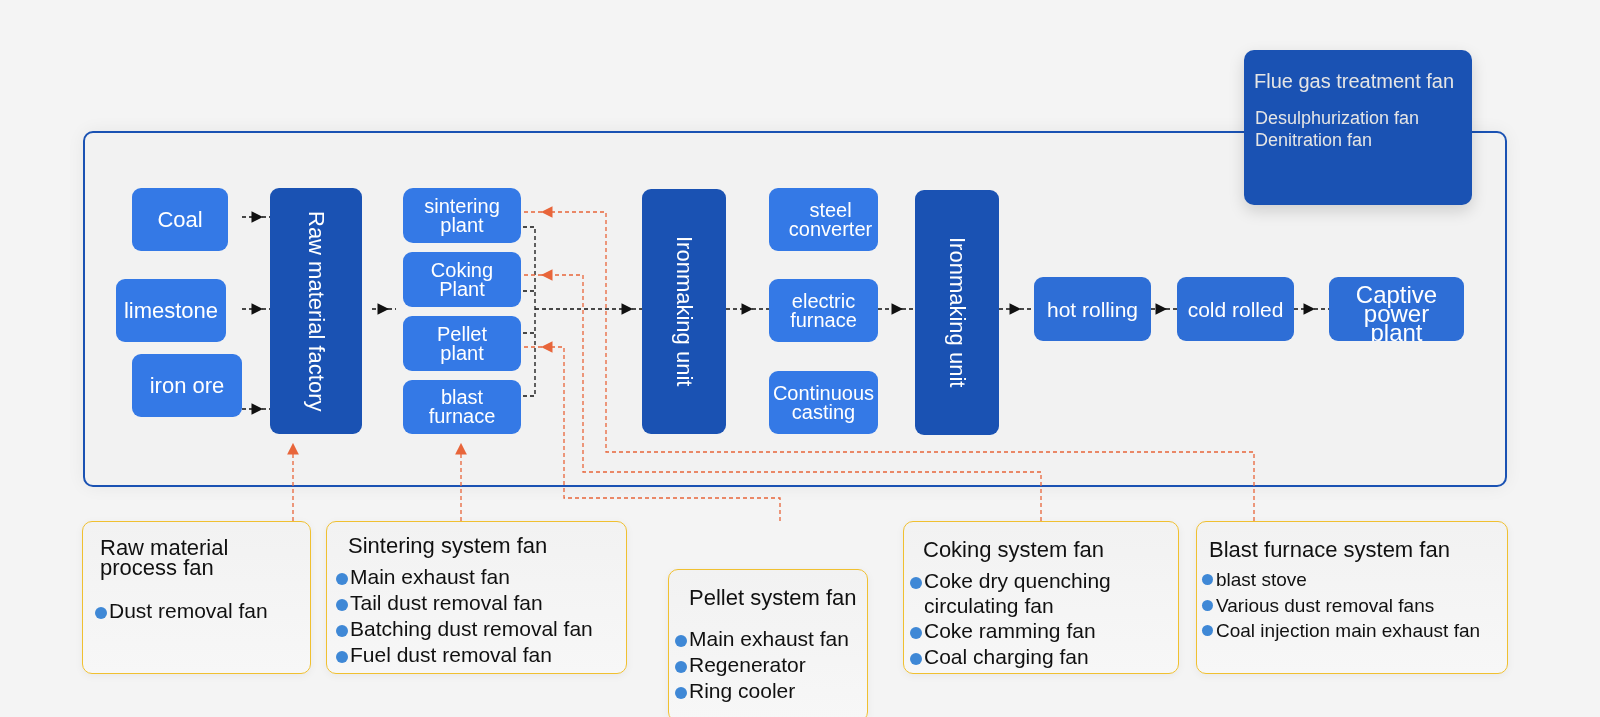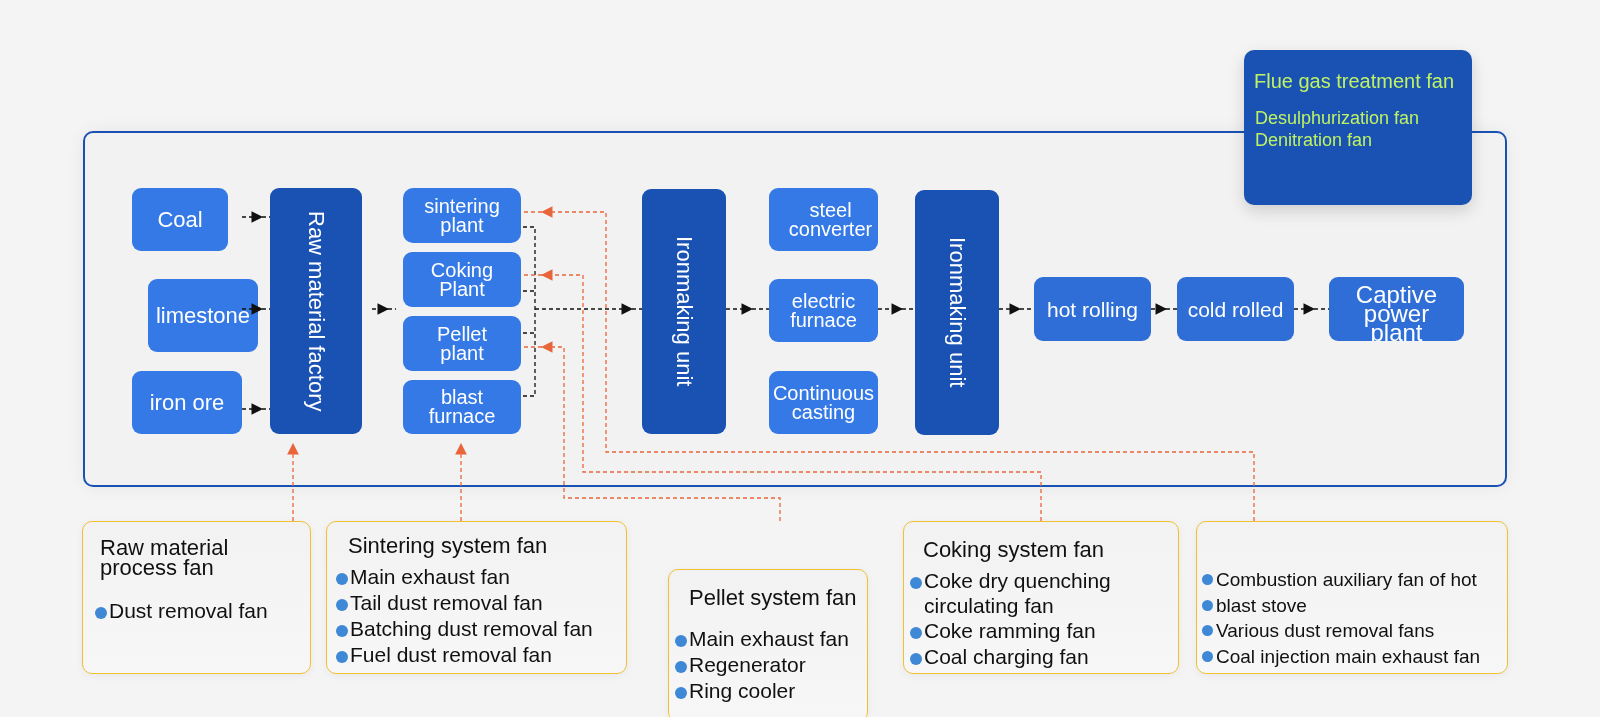--- a/index.html
+++ b/index.html
@@ -2,21 +2,21 @@
 <html><head>
 <meta charset="utf-8">
 <style>
   html,body{margin:0;padding:0;}
   body{width:1600px;height:717px;background:#f4f4f4;position:relative;overflow:hidden;font-family:"Liberation Sans",sans-serif;}
   .frame{position:absolute;left:83px;top:131px;width:1424px;height:356px;border:2px solid #1a52b3;border-radius:10px;background:#f2f2f2;box-sizing:border-box;box-shadow:0 0 18px rgba(0,0,0,0.06);}
   .node{position:absolute;background:#3479e6;color:#fff;border-radius:9px;display:flex;align-items:center;justify-content:center;text-align:center;font-size:20px;line-height:19px;box-sizing:border-box;white-space:pre-line;overflow:hidden;}
   .node.dark{background:#1a52b3;}
   .node.mid{background:#2e6ed6;}
   .vert{writing-mode:vertical-rl;font-size:22px;}
-  .flue{position:absolute;left:1244px;top:50px;width:228px;height:155px;background:#1a52b3;border-radius:10px;color:#bef264;box-shadow:0 6px 16px rgba(0,0,0,0.15);z-index:3;}
+  .flue{position:absolute;left:1244px;top:50px;width:228px;height:155px;background:#1a52b3;border-radius:10px;color:#e5e5e5;box-shadow:0 6px 16px rgba(0,0,0,0.15);z-index:3;}
   .flue .t{position:absolute;left:10px;top:20px;font-size:20px;white-space:nowrap;}
   .flue .l{position:absolute;left:11px;top:57px;font-size:18px;line-height:22px;}
   svg.lines{position:absolute;left:0;top:0;z-index:2;pointer-events:none;}
   .card{position:absolute;top:521px;height:153px;border:1.5px solid #f0c030;border-radius:10px;background:linear-gradient(#f2f2f2,#f7f7f7);box-sizing:border-box;box-shadow:0 2px 8px rgba(0,0,0,0.05);overflow:hidden;}
   .card .ct{position:absolute;font-size:22px;color:#111;line-height:20px;white-space:pre-line;}
   .card ul{position:absolute;margin:0;padding:0;list-style:none;font-size:21px;color:#111;}
   .card li{position:relative;padding-left:14px;line-height:26px;white-space:nowrap;}
   .card li::before{content:"";position:absolute;left:0;top:9px;width:12px;height:12px;border-radius:50%;background:#3f88d6;}
   .card.small ul{font-size:19px;}
   .card.small li{line-height:25.5px;}
@@ -29,22 +29,22 @@
 
 <div class="flue">
   <div class="t">Flue gas treatment fan</div>
   <div class="l">
     <div>Desulphurization fan</div>
     <div>Denitration fan</div>
   </div>
 </div>
 
 <div class="node" style="left:132px;top:188px;width:96px;height:63px;font-size:22px;">Coal</div>
-<div class="node" style="left:148px;top:279px;width:110px;height:73px;font-size:22px;">limestone</div>
-<div class="node" style="left:132px;top:371px;width:110px;height:63px;font-size:22px;">iron ore</div>
+<div class="node" style="left:116px;top:279px;width:110px;height:63px;font-size:22px;">limestone</div>
+<div class="node" style="left:132px;top:354px;width:110px;height:63px;font-size:22px;">iron ore</div>
 
 <div class="node dark vert" style="left:270px;top:188px;width:92px;height:246px;">Raw material factory</div>
 
 <div class="node" style="left:403px;top:188px;width:118px;height:55px;border-radius:10px;">sintering
 plant</div>
 <div class="node" style="left:403px;top:252px;width:118px;height:55px;">Coking
 Plant</div>
 <div class="node" style="left:403px;top:316px;width:118px;height:55px;">Pellet
 plant</div>
 <div class="node" style="left:403px;top:380px;width:118px;height:54px;">blast
@@ -142,19 +142,19 @@
   <div class="ct" style="left:19px;top:18px;">Coking system fan</div>
   <ul style="left:6px;top:46px;">
     <li style="white-space:pre-line;line-height:25px;">Coke dry quenching
 circulating fan</li>
     <li>Coke ramming fan</li>
     <li>Coal charging fan</li>
   </ul>
 </div>
 
 <div class="card small" style="left:1196px;width:312px;">
+  <div class="ct" style="left:12px;top:18px;">Blast furnace system fan</div>
   <ul style="left:5px;top:45px;">
-    <li>Combustion auxiliary fan of hot</li>
     <li>blast stove</li>
     <li>Various dust removal fans</li>
     <li>Coal injection main exhaust fan</li>
   </ul>
 </div>
 
 </body></html>

